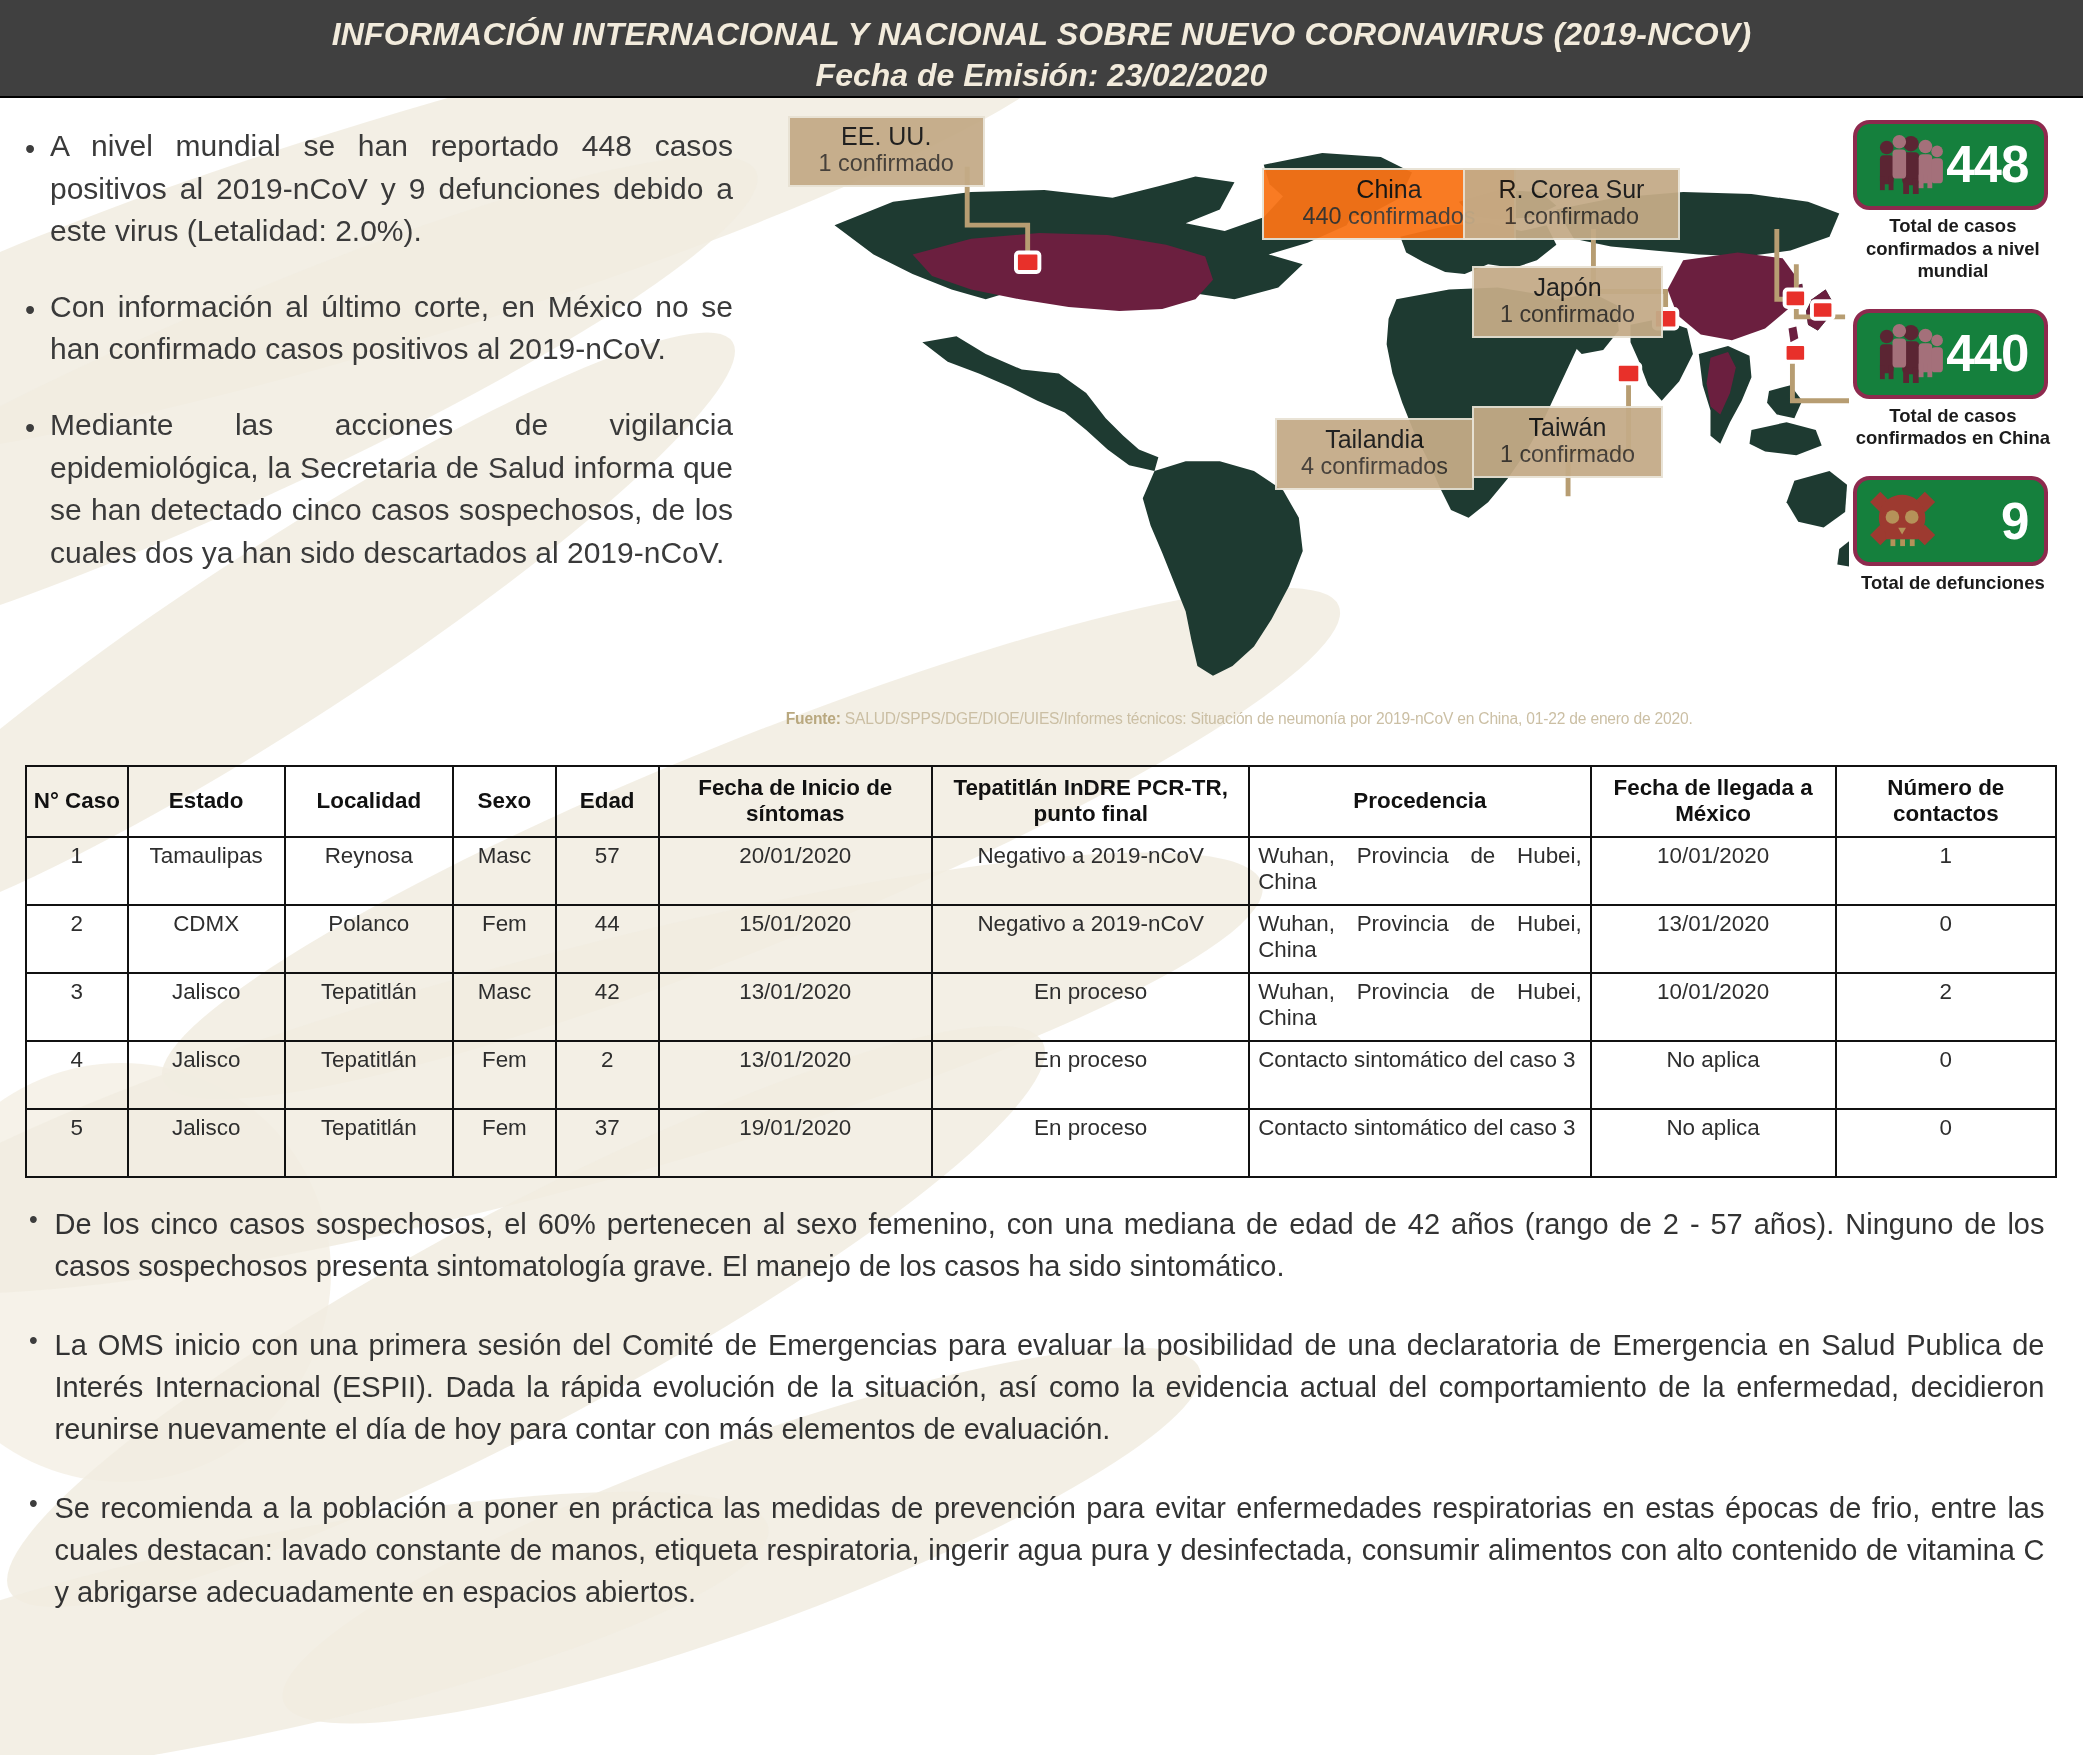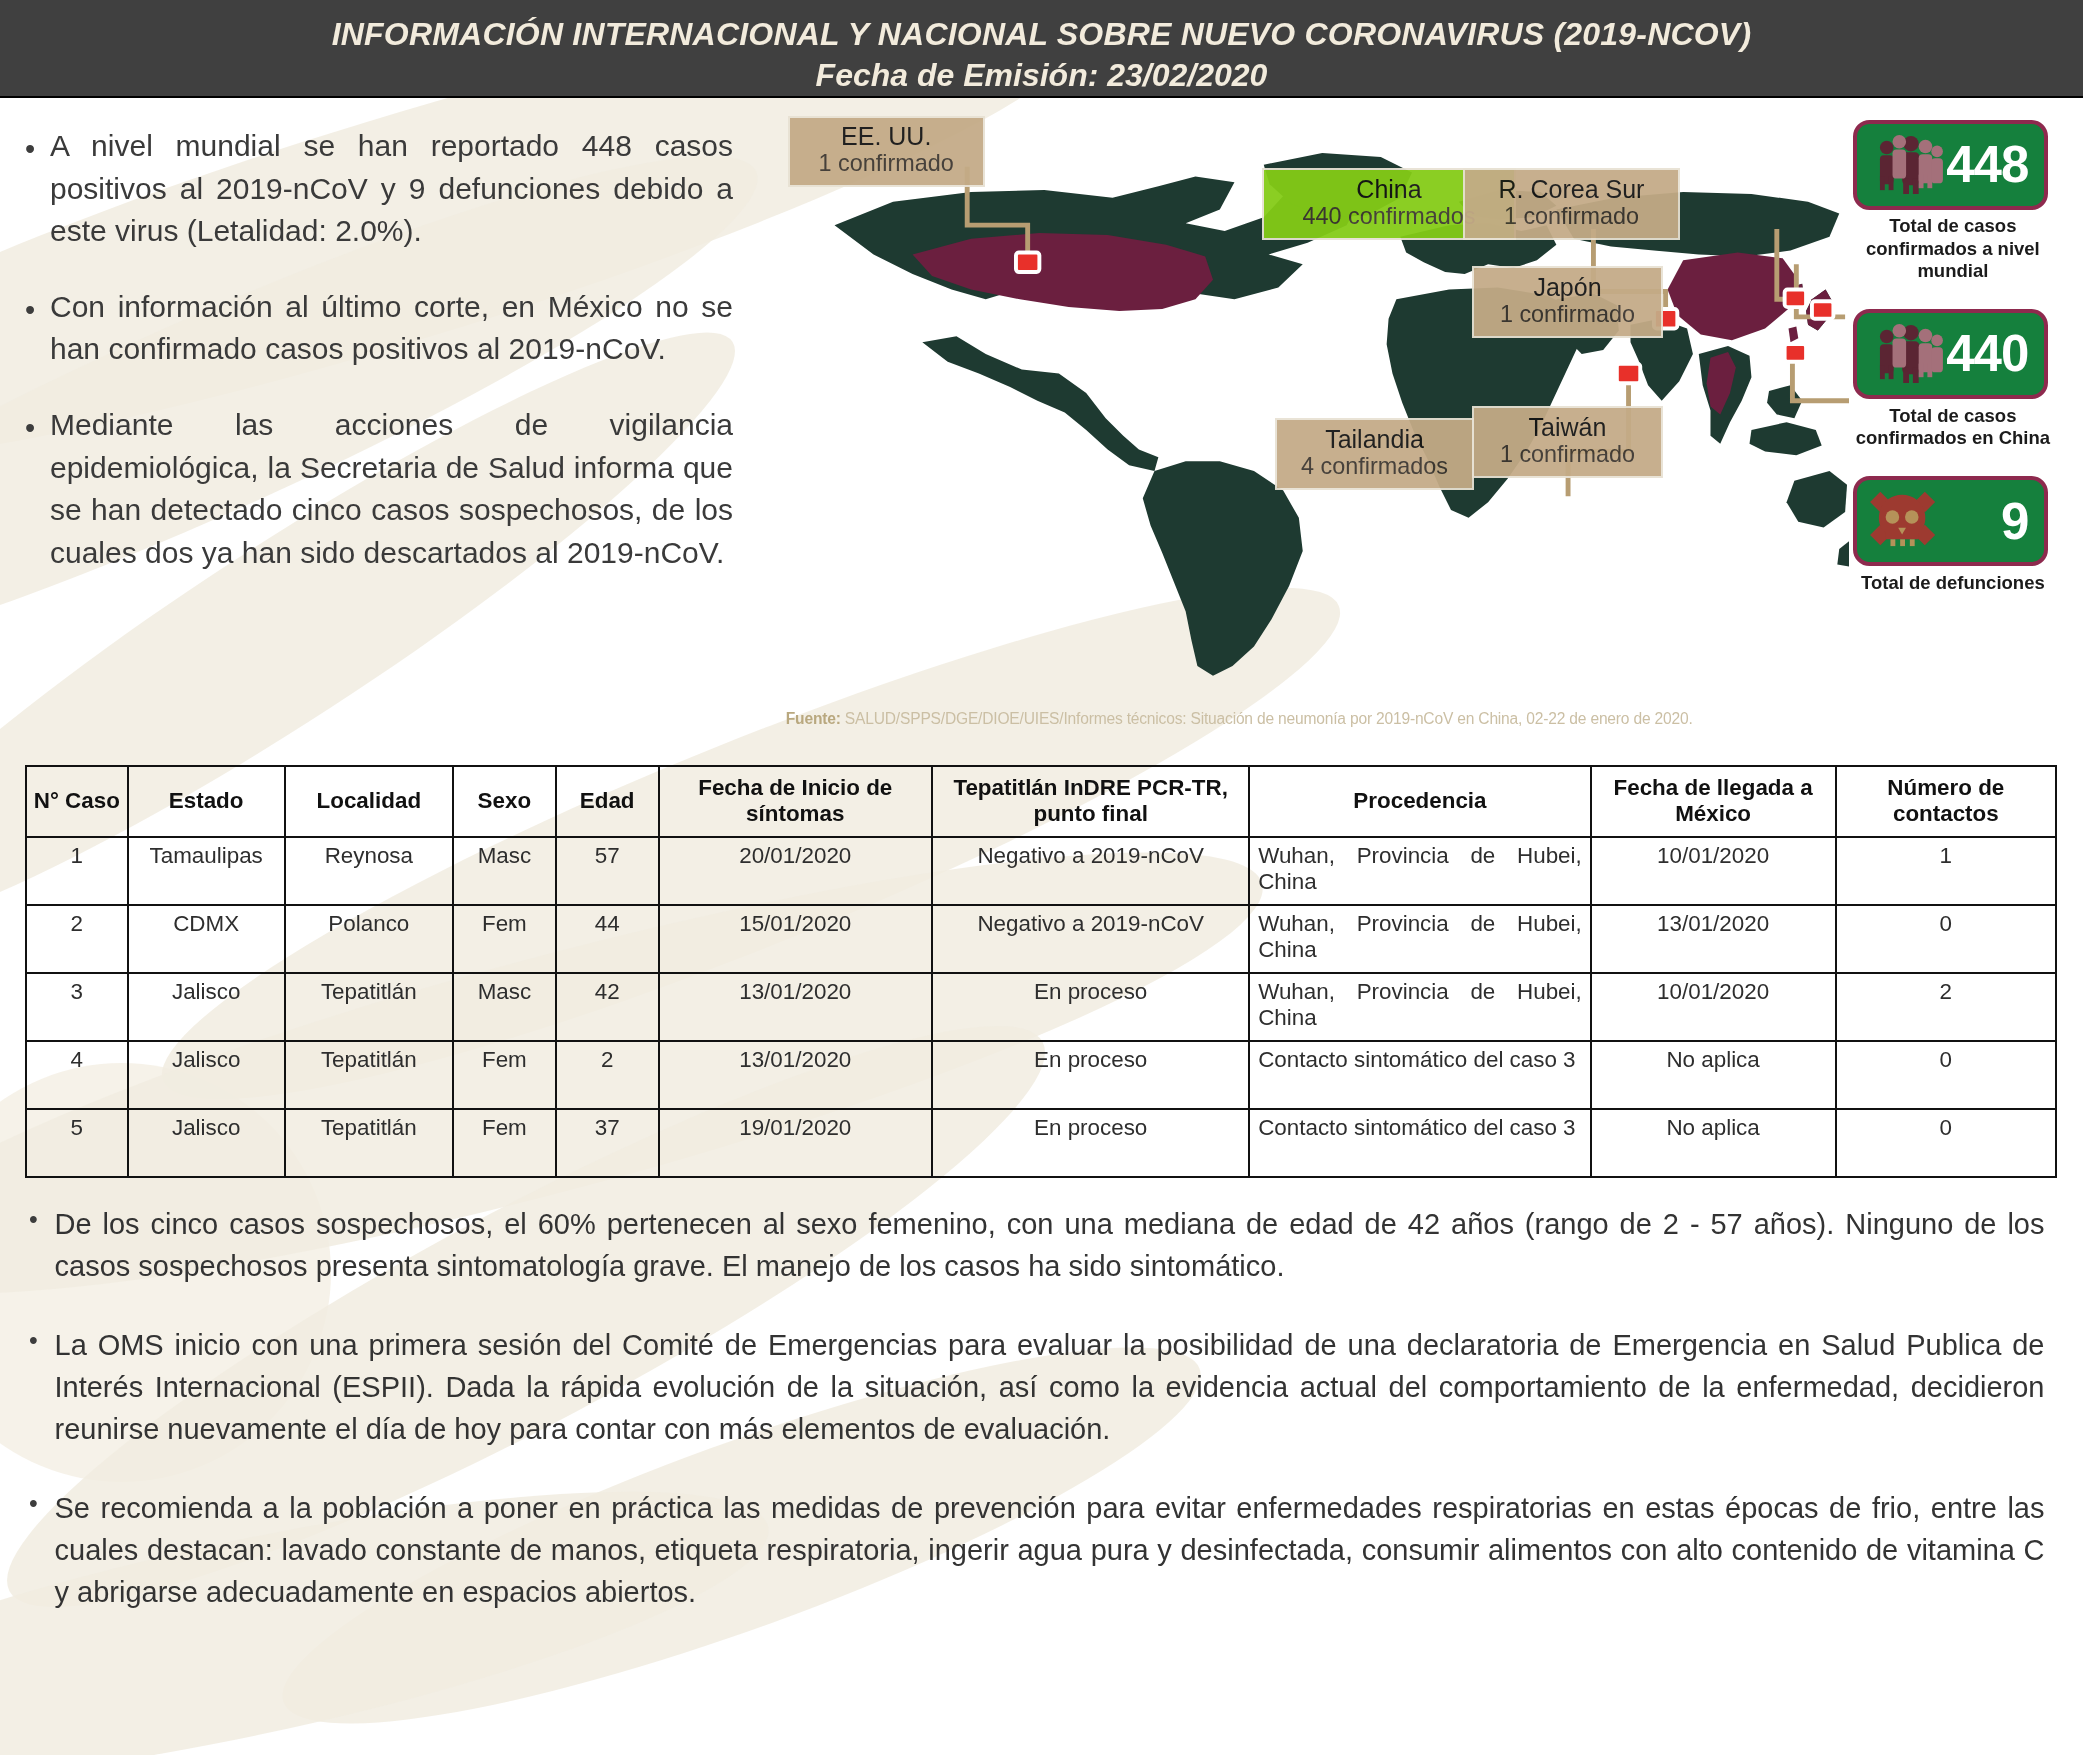--- a/index.html
+++ b/index.html
@@ -91,21 +91,21 @@
 
   .mlabel {
     position:absolute;
     background:#c4ab87;
     border:2px solid #e8e2d4;
     padding:4.9px 15.6px 8.8px 15.6px;
     text-align:center;
     line-height:1.12;
     opacity:.94;
   }
-  .mlabel.dark { background:#84cc16; }
+  .mlabel.dark { background:#f97316; }
   .mlabel .ml-name { font-size:25px; font-weight:normal; color:#141414; display:block; }
   .mlabel .ml-cnt  { font-size:23.4px; color:#3c3630; display:block; }
 
   
   .stats { flex:0 0 224px; padding-top:21.5px; padding-left:3.9px; }
   .statbox {
     width:195px; height:90px;
     background:#15803d;
     border:4.9px solid #8e2a4e;
     border-radius:16.6px;
@@ -289,21 +289,21 @@
         <span class="ml-name">Taiwán</span>
         <span class="ml-cnt">1 confirmado</span>
       </div>
       <div class="mlabel" style="left:499px; top:320px; width:199px;">
         <span class="ml-name">Tailandia</span>
         <span class="ml-cnt">4 confirmados</span>
       </div>
 
       <div class="source">
         <b>Fuente:</b>
-        <span>SALUD/SPPS/DGE/DIOE/UIES/Informes técnicos: Situación de neumonía por 2019-nCoV en China, 02-22 de enero de 2020.</span>
+        <span>SALUD/SPPS/DGE/DIOE/UIES/Informes técnicos: Situación de neumonía por 2019-nCoV en China, 01-22 de enero de 2020.</span>
       </div>
     </div>
 
     <div class="stats">
 
       <div class="statbox">
         <span class="icon">
           <svg width="84" height="62" viewBox="0 0 86 64">
             <g fill="#5b2533">
               <circle cx="20" cy="16" r="7"></circle>

